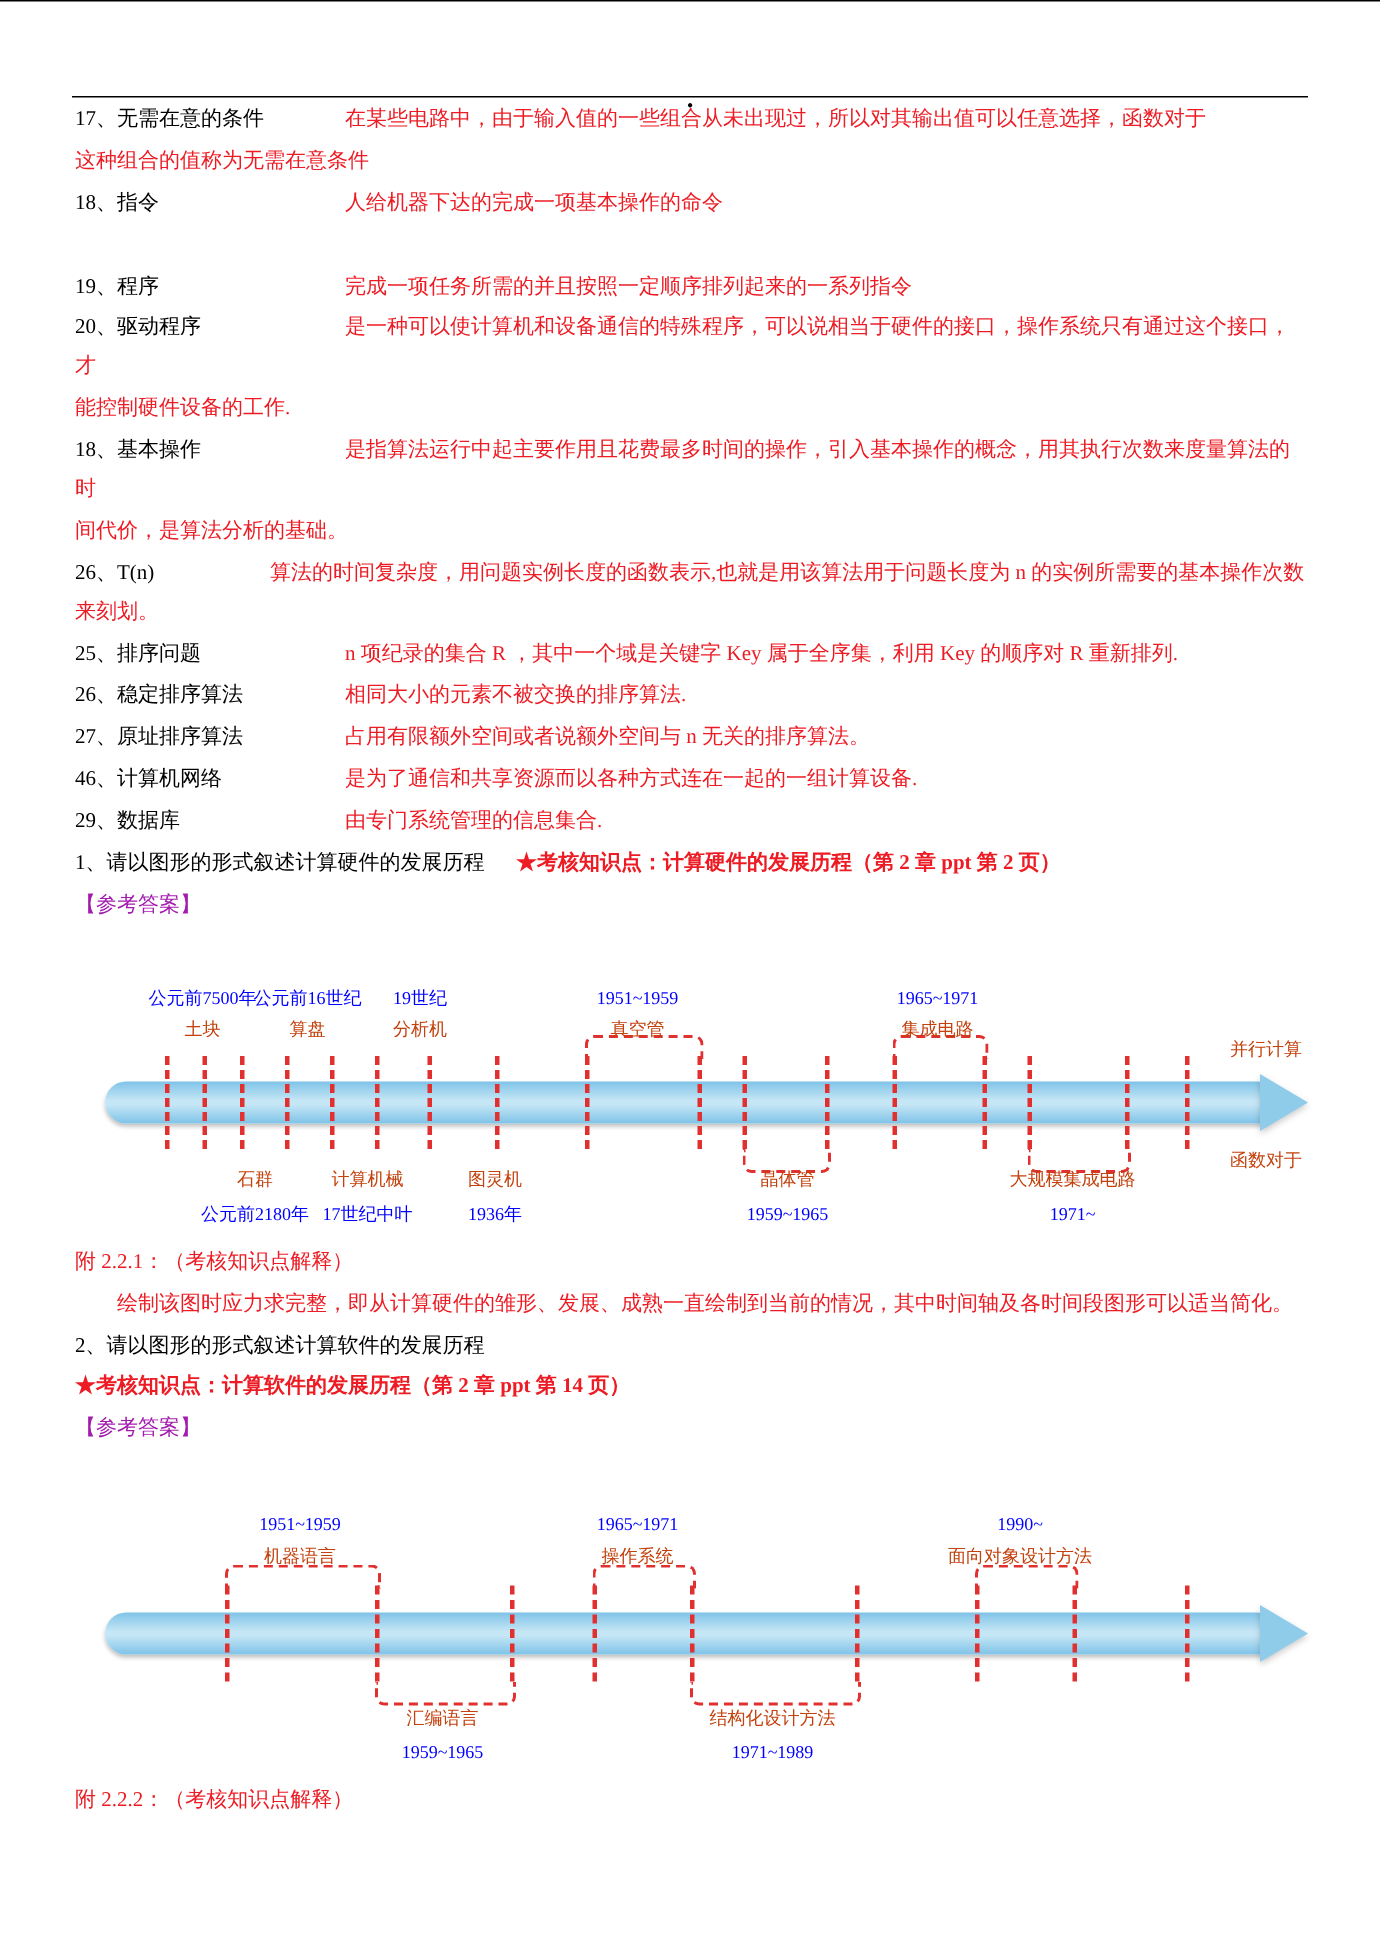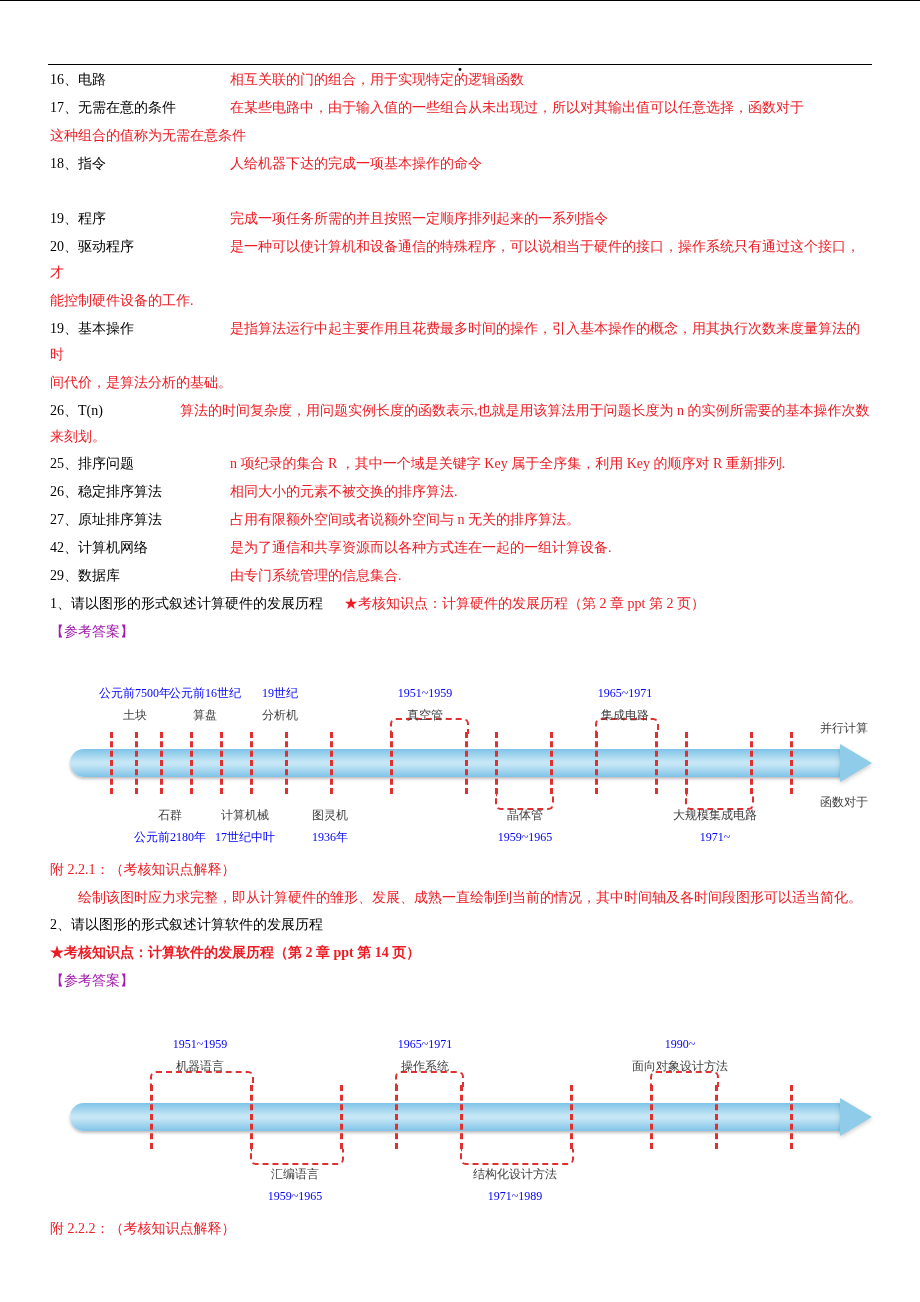--- a/index.html
+++ b/index.html
@@ -84,59 +84,58 @@
   .brace.bot { border-top:none; border-radius: 0 0 6px 6px;}
 
   .tl-label {
     position:absolute;
     font-size:12px;
     text-align:center;
     white-space:nowrap;
     transform:translateX(-50%);
   }
   .tl-label .yr { color:#0000FF; display:block; }
-  .tl-label .nm { color:#404040; display:block; }
+  .tl-label .nm { color:#c2410c; display:block;font-family:Liberation Mono, monospace; }
 
   
   .timeline2-wrap {
     position: relative;
     height: 200px;
     margin: 8px 0 12px 0;
   }
 </style>
 </head>
 <body>
 
 <div class="page">
   <div class="dot-header">.</div>
 
   <div id="defs">
-      <p class="line"><span class="black term">16、电路</span><span class="red">相互关联的门的组合，用于实现特定的逻辑函数</span></p>
       <p class="line"><span class="black term">17、无需在意的条件</span><span class="red">在某些电路中，由于输入值的一些组合从未出现过，所以对其输出值可以任意选择，函数对于</span></p>
       <p class="line red">这种组合的值称为无需在意条件</p>
       <p class="line"><span class="black term">18、指令</span><span class="red">人给机器下达的完成一项基本操作的命令</span></p>
       <p class="line">&nbsp;</p>
       <p class="line"><span class="black term">19、程序</span><span class="red">完成一项任务所需的并且按照一定顺序排列起来的一系列指令</span></p>
       <p class="line"><span class="black term">20、驱动程序</span><span class="red">是一种可以使计算机和设备通信的特殊程序，可以说相当于硬件的接口，操作系统只有通过这个接口，才</span></p>
       <p class="line red">能控制硬件设备的工作.</p>
-      <p class="line"><span class="black term">19、基本操作</span><span class="red">是指算法运行中起主要作用且花费最多时间的操作，引入基本操作的概念，用其执行次数来度量算法的时</span></p>
+      <p class="line"><span class="black term">18、基本操作</span><span class="red">是指算法运行中起主要作用且花费最多时间的操作，引入基本操作的概念，用其执行次数来度量算法的时</span></p>
       <p class="line red">间代价，是算法分析的基础。</p>
       <p class="line"><span class="black term2">26、T(n)</span><span class="red">算法的时间复杂度，用问题实例长度的函数表示,也就是用该算法用于问题长度为 n 的实例所需要的基本操作次数来刻划。</span></p>
       <p class="line"><span class="black term">25、排序问题</span><span class="red">n 项纪录的集合 R ，其中一个域是关键字 Key 属于全序集，利用 Key 的顺序对 R 重新排列.</span></p>
       <p class="line"><span class="black term">26、稳定排序算法</span><span class="red">相同大小的元素不被交换的排序算法.</span></p>
       <p class="line"><span class="black term">27、原址排序算法</span><span class="red">占用有限额外空间或者说额外空间与 n 无关的排序算法。</span></p>
-      <p class="line"><span class="black term">42、计算机网络</span><span class="red">是为了通信和共享资源而以各种方式连在一起的一组计算设备.</span></p>
+      <p class="line"><span class="black term">46、计算机网络</span><span class="red">是为了通信和共享资源而以各种方式连在一起的一组计算设备.</span></p>
       <p class="line"><span class="black term">29、数据库</span><span class="red">由专门系统管理的信息集合.</span></p>
     </div>
 
 
   <p class="line">
     <span class="black">1、请以图形的形式叙述计算硬件的发展历程</span>
     &nbsp;&nbsp;&nbsp;&nbsp;
-    <span class="red" style="font-weight:normal">★考核知识点：计算硬件的发展历程（第 2 章 ppt 第 2 页）</span>
+    <span class="red" style="font-weight:bold">★考核知识点：计算硬件的发展历程（第 2 章 ppt 第 2 页）</span>
   </p>
   <p class="line bracket">【参考答案】</p>
 
   <div class="timeline-wrap">
     <div class="tl-bar"></div>
     <div class="tl-arrow"></div>
     <div id="tl1-ticks">
         <div class="tick" style="left: 60px;"></div>
         <div class="tick" style="left: 85px;"></div>
         <div class="tick" style="left: 110px;"></div>

